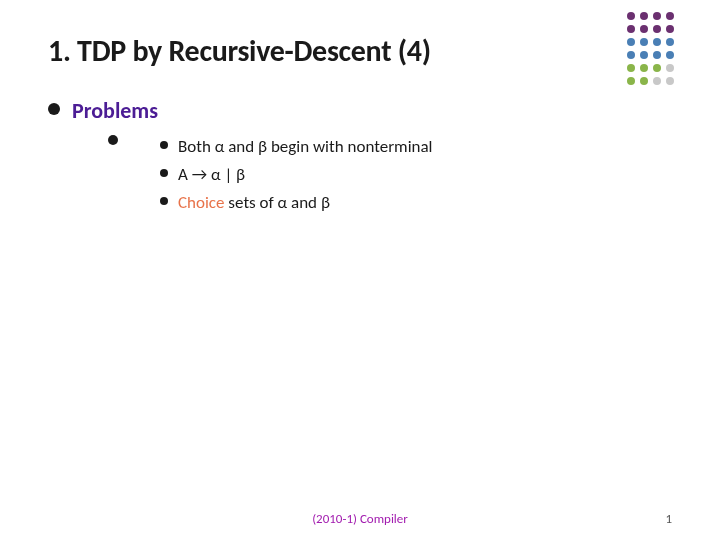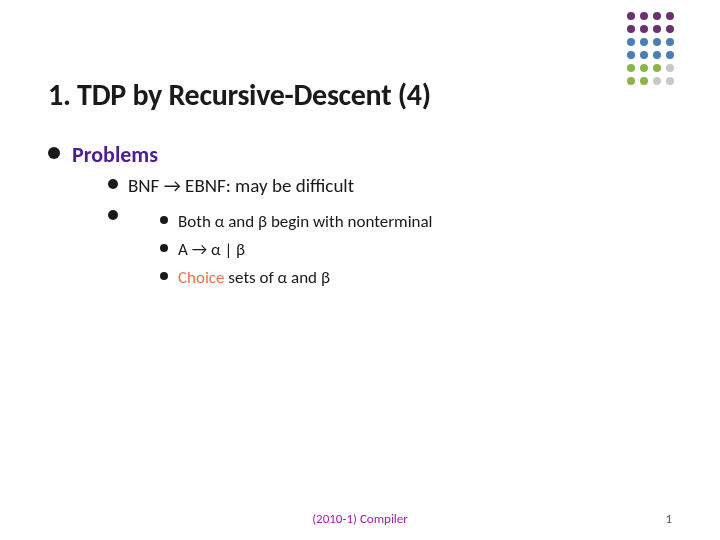--- a/index.html
+++ b/index.html
@@ -19,21 +19,20 @@
       padding: 32px 48px 24px 48px;
       position: relative;
     }
 
     .title {
       font-size: 30px;
       font-weight: bold;
       color: #1a1a1a;
       margin-bottom: 28px;
       letter-spacing: -0.3px;
-      margin-top: 44px;
     }
 
     .level1 {
       display: flex;
       align-items: flex-start;
       margin-bottom: 10px;
     }
 
     .bullet1 {
       width: 12px;
@@ -200,24 +199,20 @@
   <div class="title">1. TDP by Recursive-Descent (4)</div>
 
   <div class="level1">
     <div class="bullet1"></div>
     <div>
       <span class="level1-text">Problems</span>
 
       
       <div class="level2-container">
 
-        <div class="level2">
-          <div class="bullet2"></div>
-          <span class="level2-text">BNF → EBNF: may be difficult</span>
-        </div>
 
         <div class="level2">
           <div class="bullet2"></div>
           <div>
 
             
             <div class="level3-container">
 
               <div class="level3">
                 <div class="bullet3"></div>

